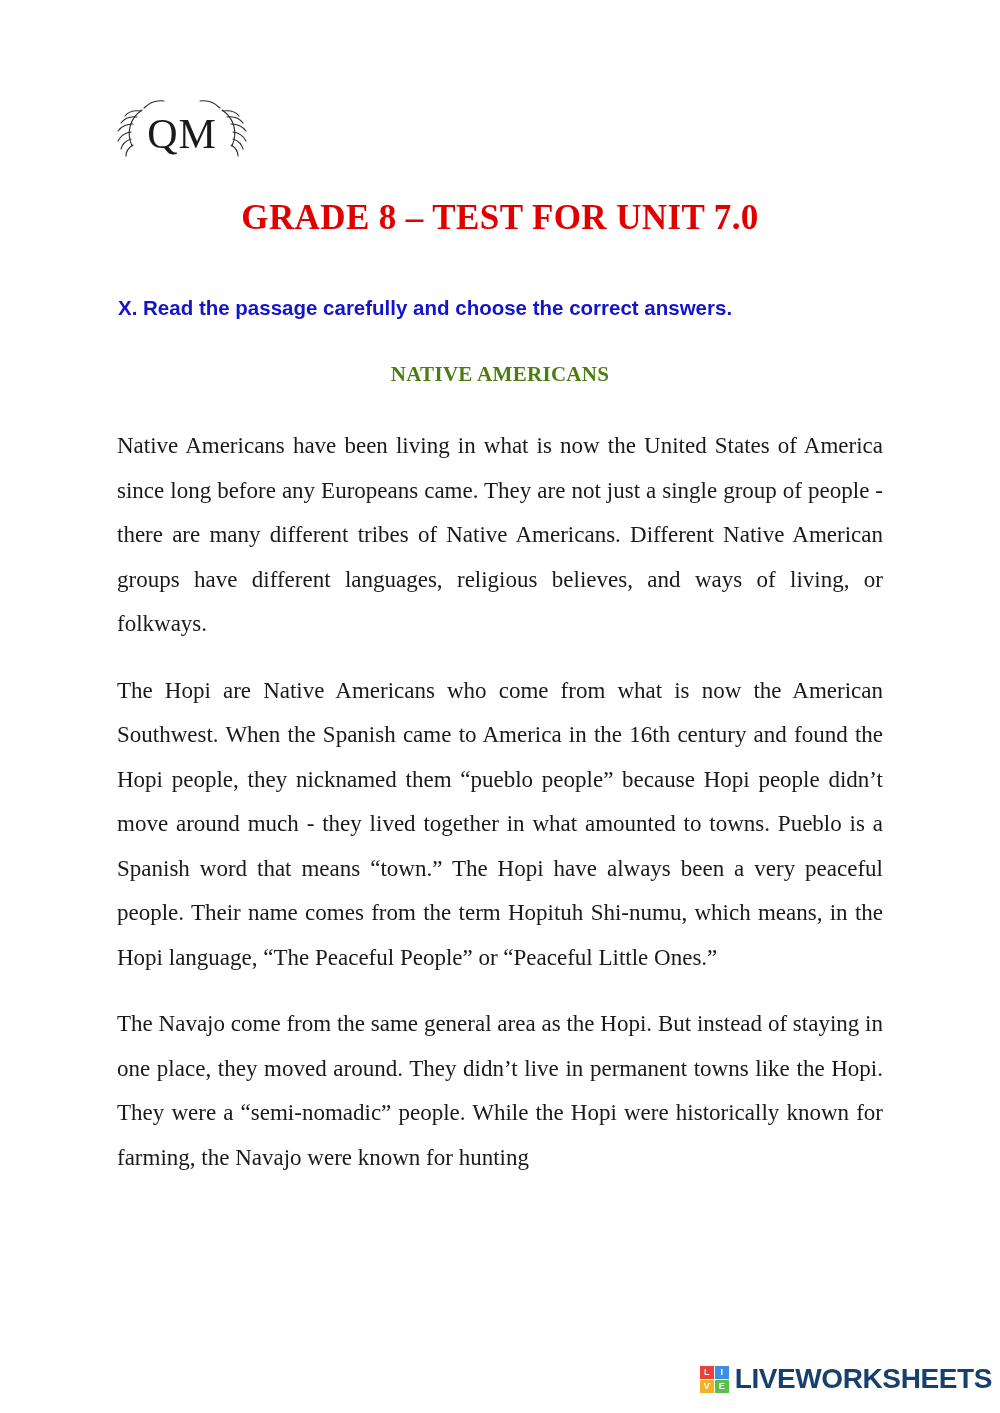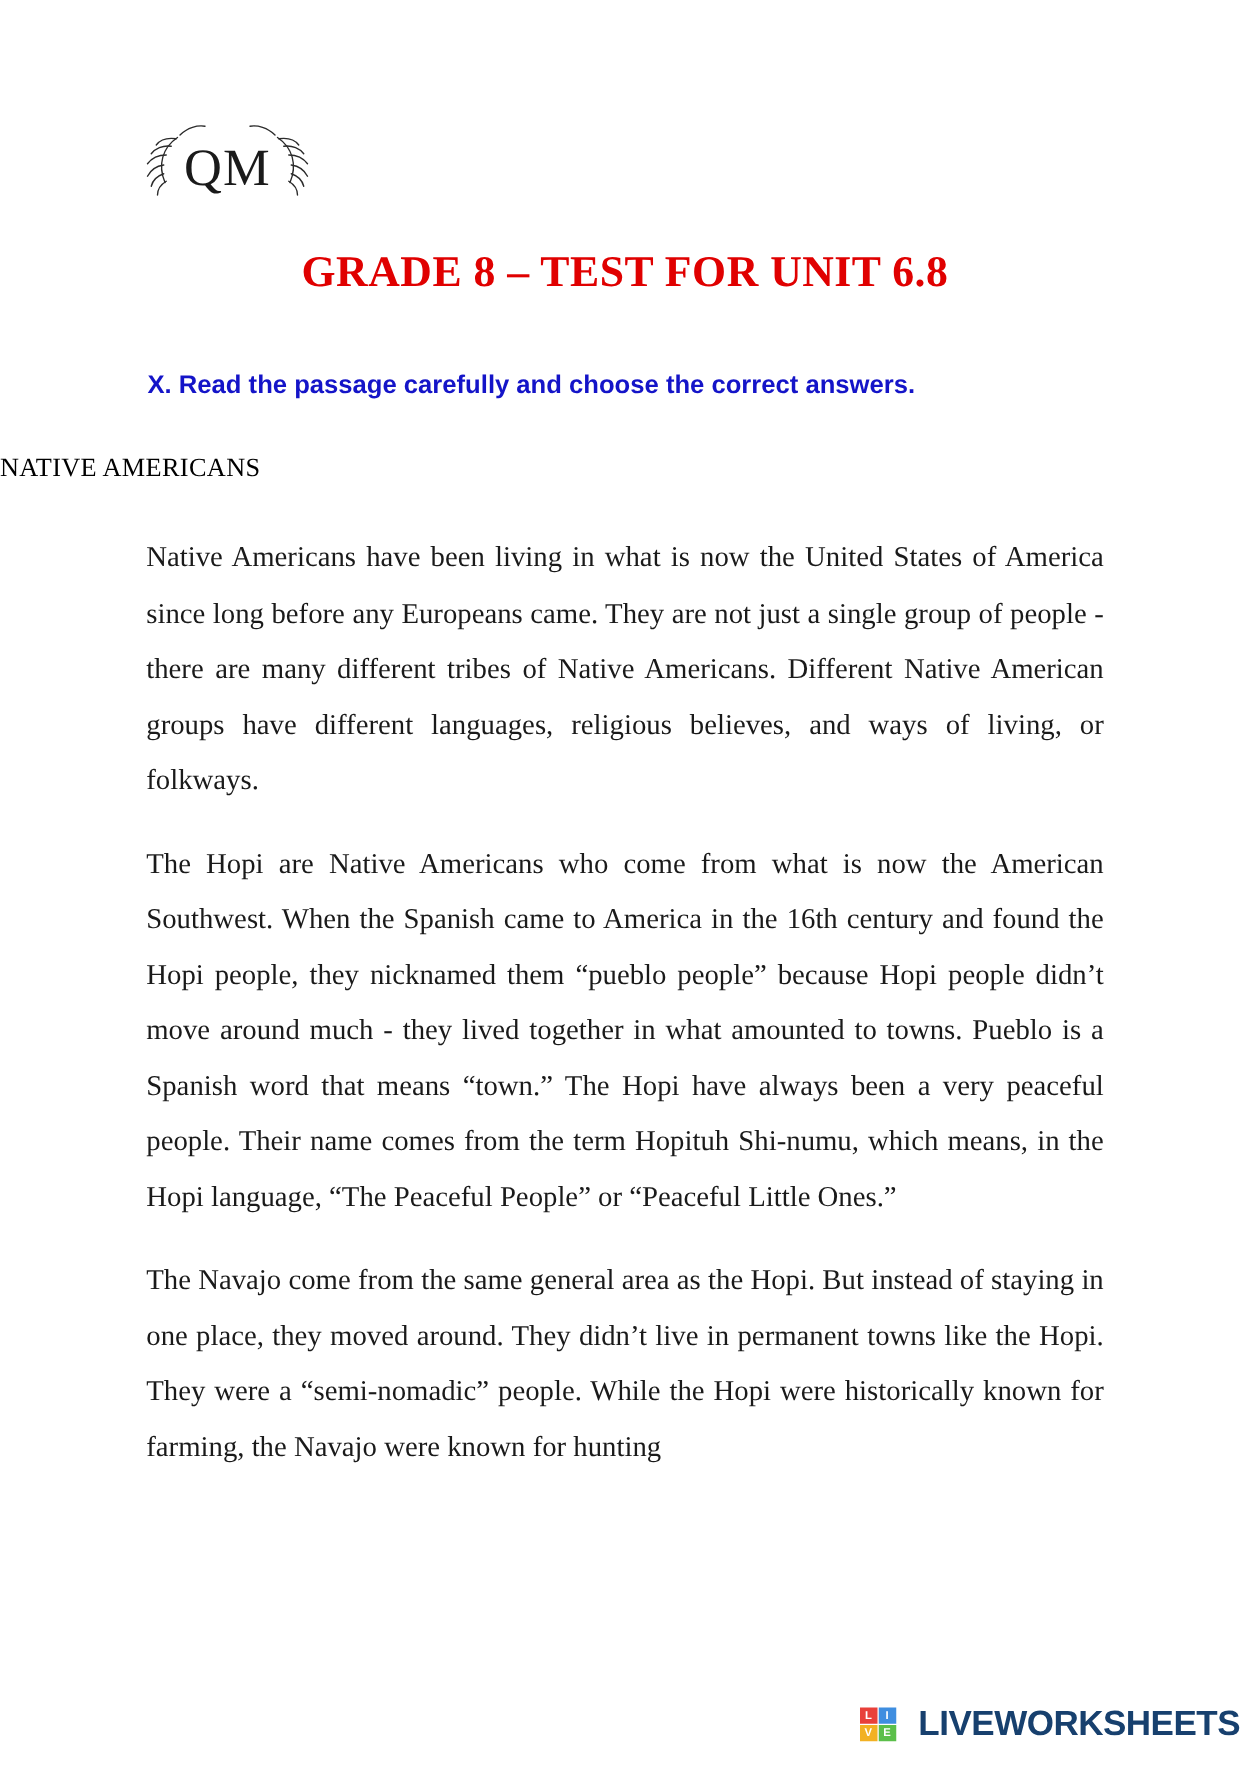--- a/index.html
+++ b/index.html
@@ -59,25 +59,25 @@
     font-size: 20.5px;
     font-family: Liberation Sans, sans-serif;
   }
 
   
   .passage-heading {
     position: absolute;
     left: 0;
     right: 0;
     top: 362px;
-    text-align: left;
-    font-weight: normal;
+    text-align: center;
+    font-weight: bold;
     font-size: 21px;
     letter-spacing: 0.3px;
-    color: #000000;
+    color: #4d7c0f;
   }
 
   
   .body-text {
     position: absolute;
     left: 117px;
     top: 424px;
     width: 766px;
   }
   .body-text p {
@@ -119,21 +119,20 @@
   .lw-c1 { background: #e8403a; }
   .lw-c2 { background: #3f8ee0; }
   .lw-c3 { background: #f2b123; }
   .lw-c4 { background: #5bbf4a; }
   .lw-word {
     color: #17406e;
     font-family: "Liberation Sans", sans-serif;
     font-weight: bold;
     font-size: 28px;
     letter-spacing: -0.4px;
-    margin-left: 12px;
   }
 </style>
 </head>
 <body>
 
 <div class="page">
 
   <div class="logo-wrap">
     <svg class="logo-svg" width="140" height="78" viewBox="0 0 140 78" xmlns="http://www.w3.org/2000/svg">
       <g stroke="#2b2b2b" stroke-width="1.1" fill="none" stroke-linecap="round">
@@ -154,21 +153,21 @@
         <path d="M121 47 C127 49, 130 53, 131 57"></path>
         <path d="M119 53 C124 56, 126 60, 126 64"></path>
 
         <path d="M32 16 C38 10, 46 8, 52 9"></path>
         <path d="M108 16 C102 10, 94 8, 88 9"></path>
       </g>
       <text x="70" y="56" text-anchor="middle" font-family="Liberation Serif, serif" font-size="42" fill="#1a1a1a" letter-spacing="1">QM</text>
     </svg>
   </div>
 
-  <div class="doc-title">GRADE 8 – TEST FOR UNIT 6.8</div>
+  <div class="doc-title">GRADE 8 – TEST FOR UNIT 7.0</div>
 
   <div class="instruction">X. Read the passage carefully and choose the correct answers.</div>
 
   <div class="passage-heading">NATIVE AMERICANS</div>
 
   <div class="body-text">
     <p>Native Americans have been living in what is now the United States of America since long before any Europeans came. They are not just a single group of people - there are many different tribes of Native Americans. Different Native American groups have different languages, religious believes, and ways of living, or folkways.</p>
     <p>The Hopi are Native Americans who come from what is now the American Southwest. When the Spanish came to America in the 16th century and found the Hopi people, they nicknamed them “pueblo people” because Hopi people didn’t move around much - they lived together in what amounted to towns. Pueblo is a Spanish word that means “town.” The Hopi have always been a very peaceful people. Their name comes from the term Hopituh Shi-numu, which means, in the Hopi language, “The Peaceful People” or “Peaceful Little Ones.”</p>
     <p>The Navajo come from the same general area as the Hopi. But instead of staying in one place, they moved around. They didn’t live in permanent towns like the Hopi. They were a “semi-nomadic” people. While the Hopi were historically known for farming, the Navajo were known for hunting</p>
   </div>

